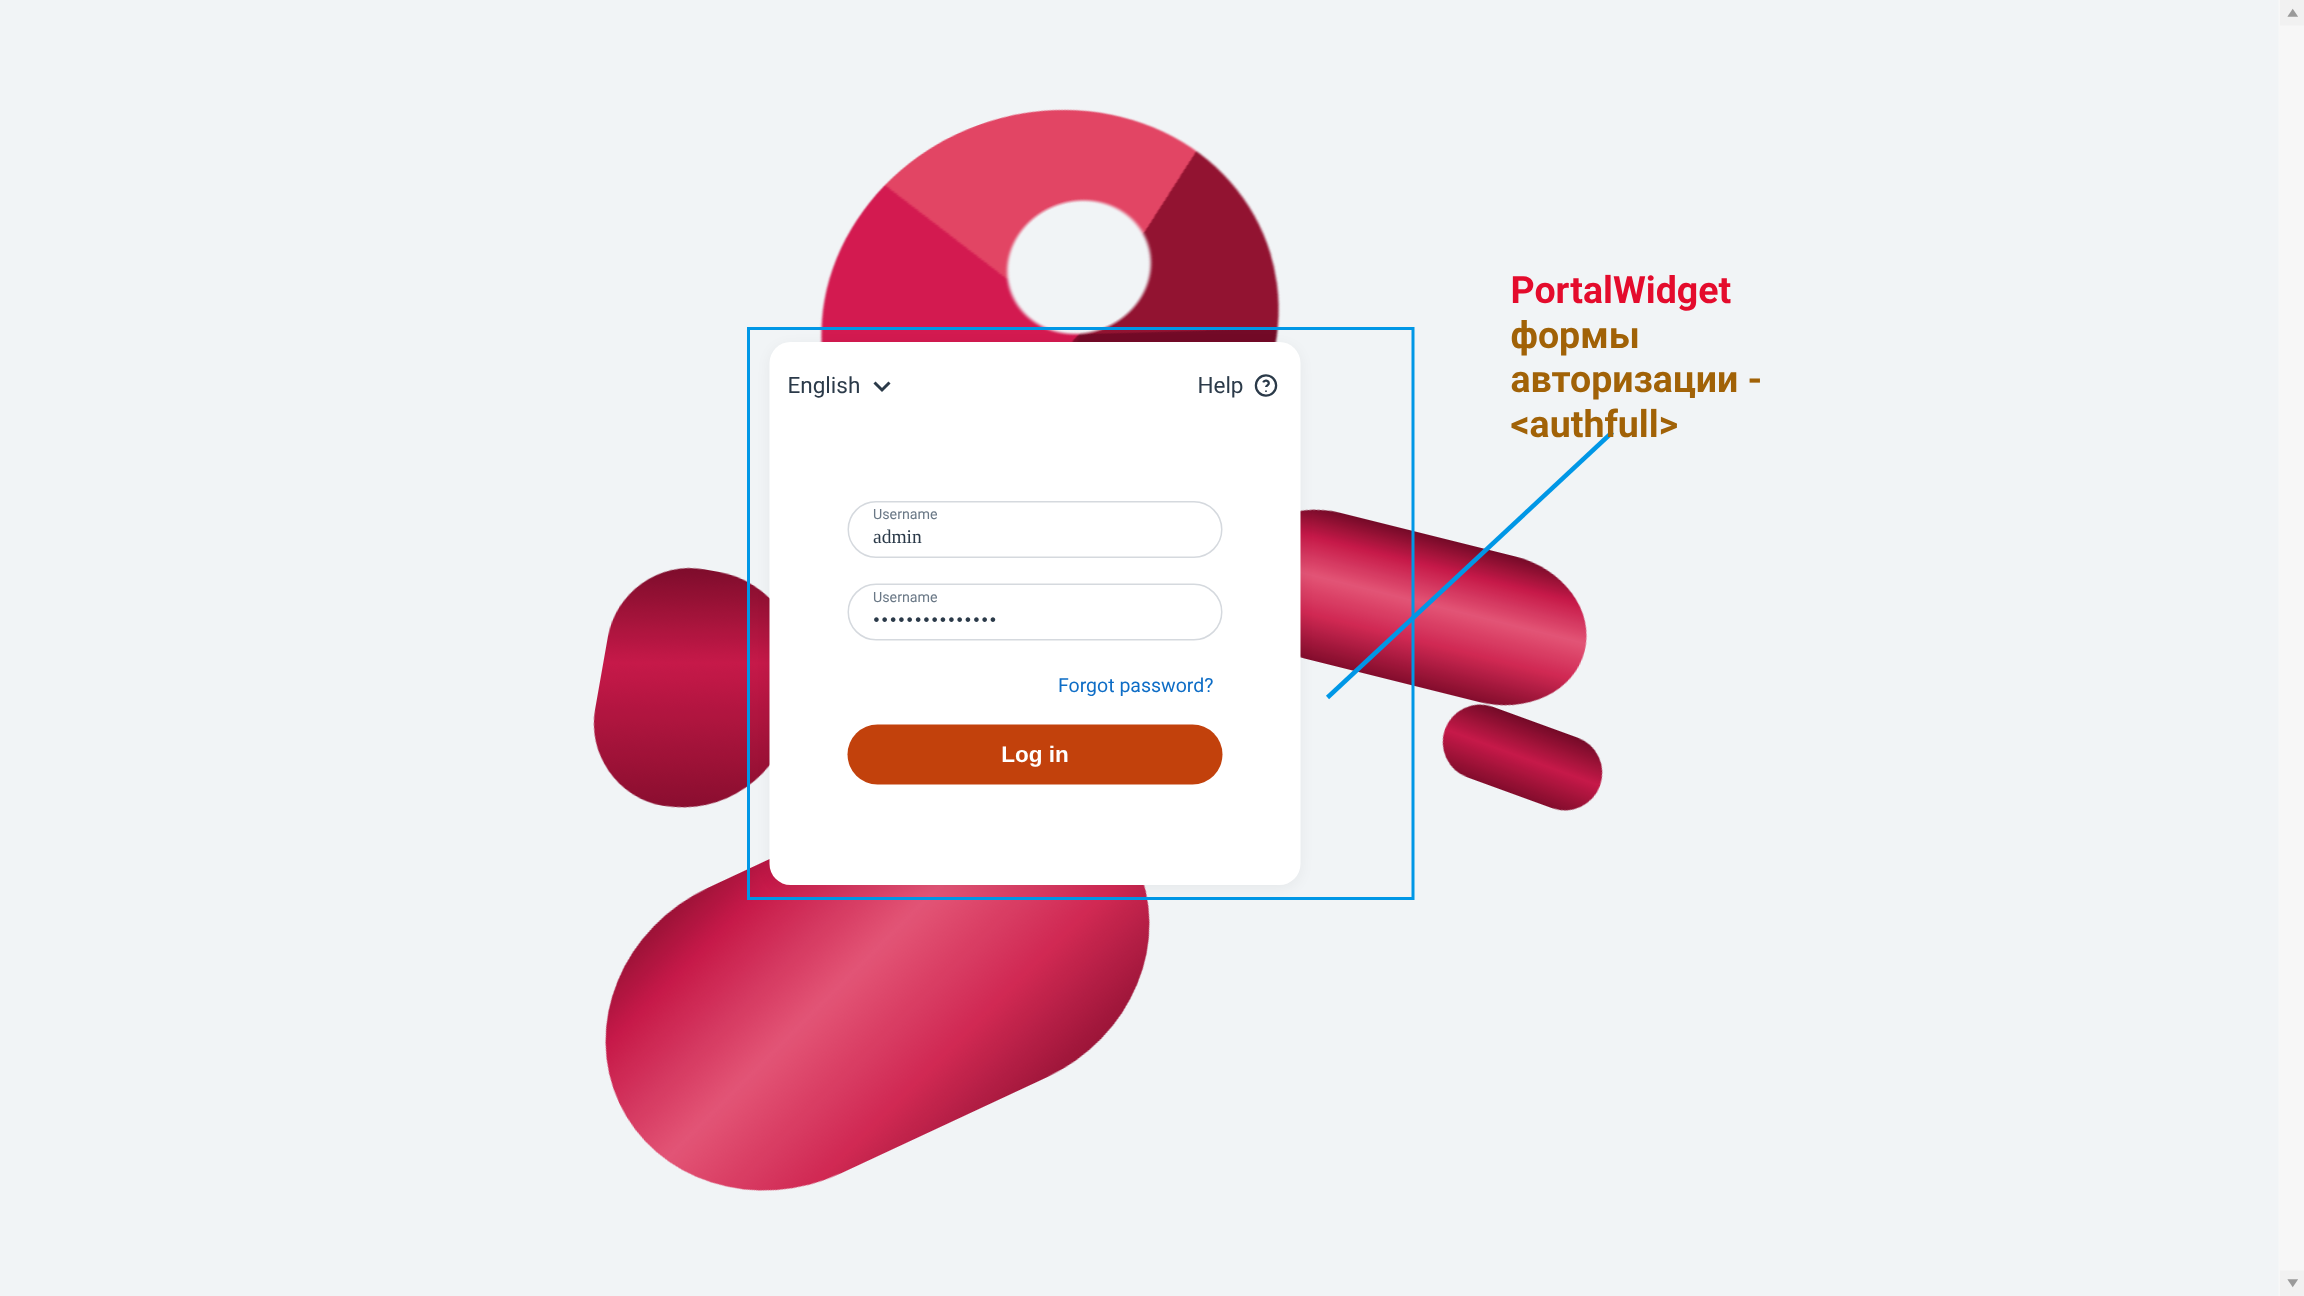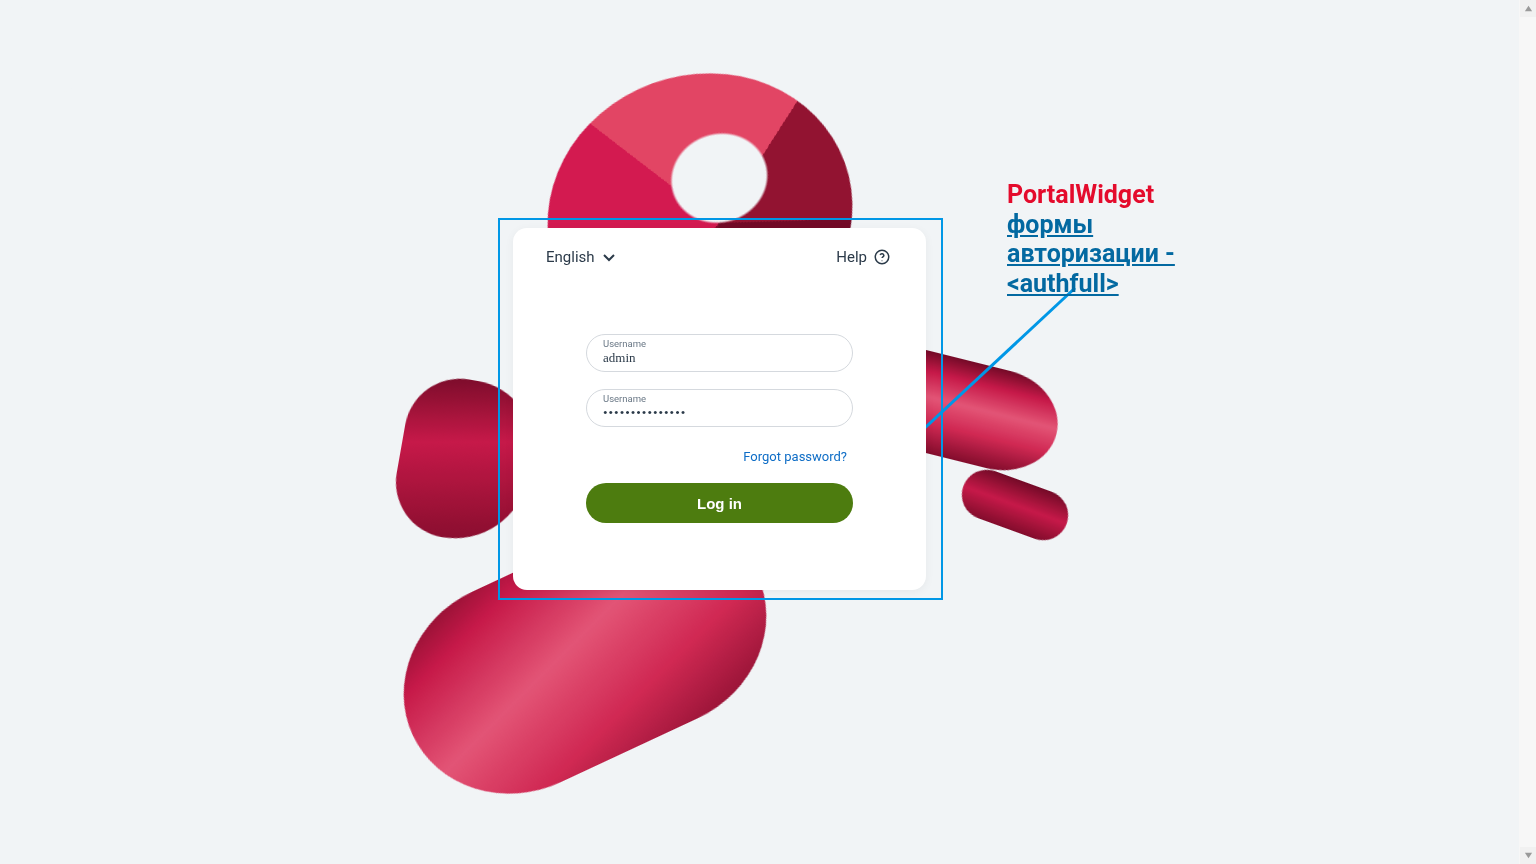--- a/index.html
+++ b/index.html
@@ -71,37 +71,37 @@
     pointer-events: none;
   }
   .ann-text {
     position: absolute;
     left: 1007px; top: 180px;
     font-weight: 700;
     font-size: 25px;
     line-height: 1.18;
   }
   .ann-text .t1 { color: #e40b2c; }
-  .ann-text .t2 { color: #0369a1; text-decoration: underline; }
+  .ann-text .t2 { color: #a16207; }
   .ann-line {
     position: absolute;
     pointer-events: none;
     left: 0; top: 0;
   }
 
   
   .card {
     position: absolute;
     left: 513px; top: 228px;
-    width: 413px;
+    width: 354px;
     min-height: 362px;
     background: #fff;
     border-radius: 14px;
     box-shadow: 0 2px 10px rgba(0,0,0,.05);
-    padding: 20px 33px 28px;
+    padding: 20px 12px 28px;
   }
   .card-top {
     display: flex;
     justify-content: space-between;
     align-items: center;
     padding: 0 2px 0 0;
   }
   .lang, .help {
     display: inline-flex;
     align-items: center;
@@ -153,21 +153,21 @@
     margin-bottom: 18px;
     padding-right: 6px;
   }
   .forgot a {
     color: #0e6dc6;
     font-size: 13px;
     text-decoration: none;
     cursor: pointer;
   }
   .login-btn {
-    background: #4d7c0f;
+    background: #c2410c;
     color: #fff;
     font-size: 15px;
     font-weight: 600;
     border: none;
     border-radius: 22px;
     height: 40px;
     cursor: pointer;
     width: 100%;
   }
 

